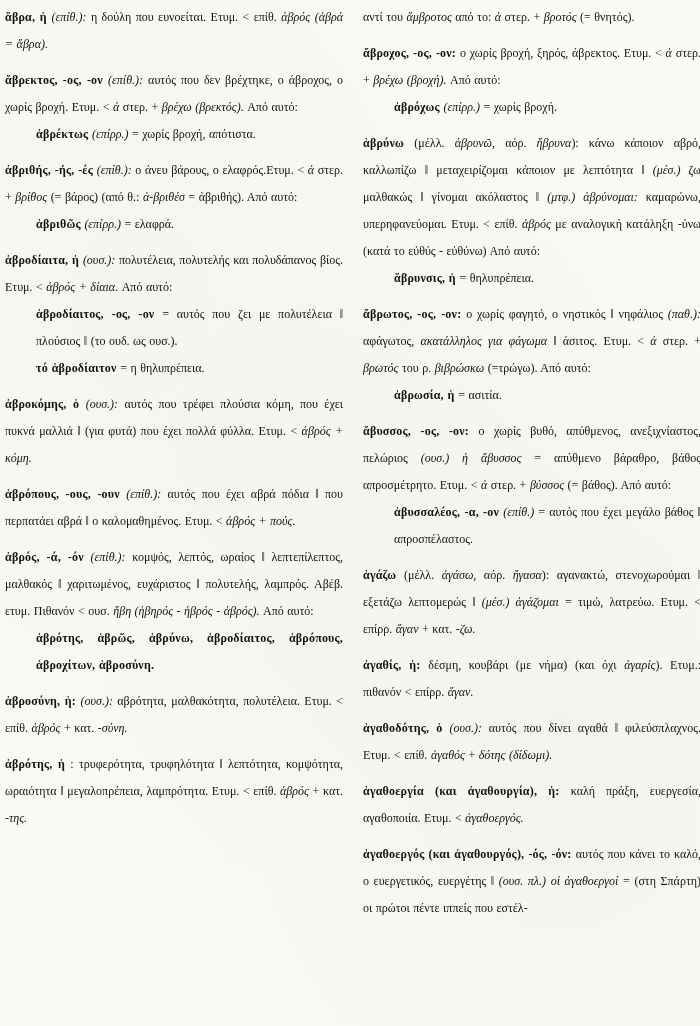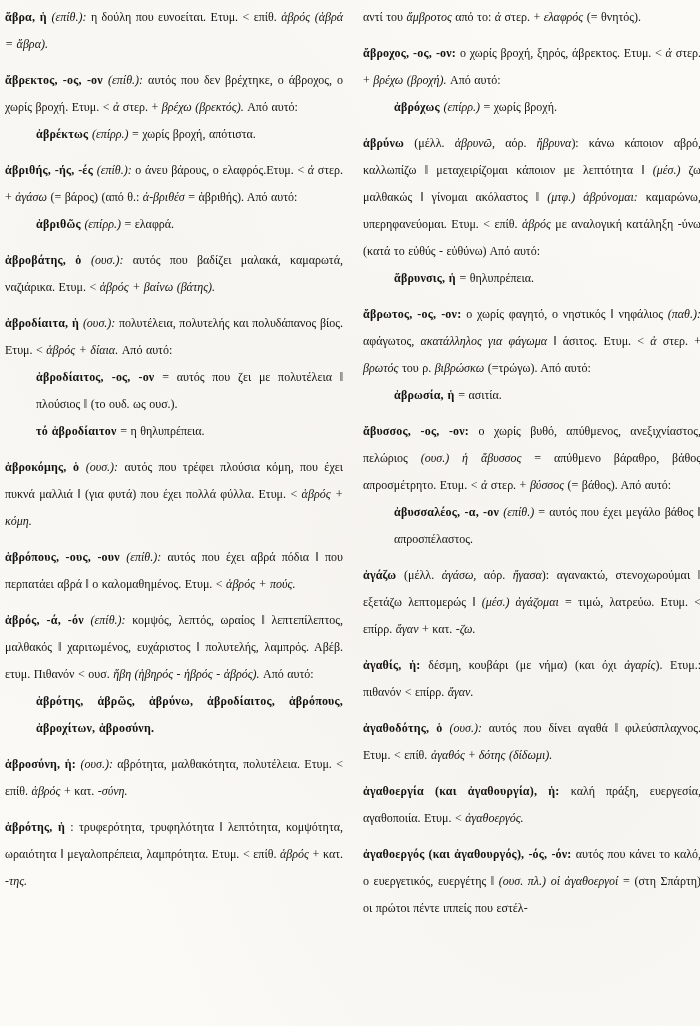--- a/index.html
+++ b/index.html
@@ -47,25 +47,22 @@
 <div class="page">
   <div class="column">
       <div class="entry">
         <p class="para"><span class="seg-b">ἅβρα, ἡ </span><span class="seg-i">(επίθ.): </span><span class="seg-n">η δούλη που ευνοείται. Ετυμ. &lt; επίθ. </span><span class="seg-i">ἁβρός (ἁβρά = ἅβρα).</span></p>
       </div>
       <div class="entry">
         <p class="para"><span class="seg-b">ἄβρεκτος, -ος, -ον </span><span class="seg-i">(επίθ.): </span><span class="seg-n">αυτός που δεν βρέχτηκε, ο άβροχος, ο χωρίς βροχή. Ετυμ. &lt; </span><span class="seg-i">ἀ </span><span class="seg-n">στερ. + </span><span class="seg-i">βρέχω (βρεκτός). </span><span class="seg-n">Από αυτό:</span></p>
         <p class="para ind"><span class="seg-b">ἀβρέκτως </span><span class="seg-i">(επίρρ.) </span><span class="seg-n">= χωρίς βροχή, απότιστα.</span></p>
       </div>
       <div class="entry">
-        <p class="para"><span class="seg-b">ἀβριθής, -ής, -ές </span><span class="seg-i">(επίθ.): </span><span class="seg-n">ο άνευ βάρους, ο ελαφρός.Ετυμ. &lt; </span><span class="seg-i">ἀ </span><span class="seg-n">στερ. + </span><span class="seg-i">ἀγάσω </span><span class="seg-n">(= βάρος) (από θ.: </span><span class="seg-i">ἀ-βριθέσ </span><span class="seg-n">= ἀβριθής). Από αυτό:</span></p>
+        <p class="para"><span class="seg-b">ἀβριθής, -ής, -ές </span><span class="seg-i">(επίθ.): </span><span class="seg-n">ο άνευ βάρους, ο ελαφρός.Ετυμ. &lt; </span><span class="seg-i">ἀ </span><span class="seg-n">στερ. + </span><span class="seg-i">βρίθος </span><span class="seg-n">(= βάρος) (από θ.: </span><span class="seg-i">ἀ-βριθέσ </span><span class="seg-n">= ἀβριθής). Από αυτό:</span></p>
         <p class="para ind"><span class="seg-b">ἀβριθῶς </span><span class="seg-i">(επίρρ.) </span><span class="seg-n">= ελαφρά.</span></p>
-      </div>
-      <div class="entry">
-        <p class="para"><span class="seg-b">ἁβροβάτης, ὁ </span><span class="seg-i">(ουσ.): </span><span class="seg-n">αυτός που βαδίζει μαλακά, καμαρωτά, ναζιάρικα. Ετυμ. &lt; </span><span class="seg-i">ἁβρός + βαίνω (βάτης).</span></p>
       </div>
       <div class="entry">
         <p class="para"><span class="seg-b">ἁβροδίαιτα, ἡ </span><span class="seg-i">(ουσ.): </span><span class="seg-n">πολυτέλεια, πολυτελής και πολυδάπανος βίος. Ετυμ. &lt; </span><span class="seg-i">ἁβρός + δίαια. </span><span class="seg-n">Από αυτό:</span></p>
         <p class="para ind"><span class="seg-b">ἁβροδίαιτος, -ος, -ον </span><span class="seg-n">= αυτός που ζει με πολυτέλεια ‖ πλούσιος ‖ (το ουδ. ως ουσ.).</span></p>
         <p class="para ind"><span class="seg-b">τό ἁβροδίαιτον </span><span class="seg-n">= η θηλυπρέπεια.</span></p>
       </div>
       <div class="entry">
         <p class="para"><span class="seg-b">ἁβροκόμης, ὁ </span><span class="seg-i">(ουσ.): </span><span class="seg-n">αυτός που τρέφει πλούσια κόμη, που έχει πυκνά μαλλιά ‖ (για φυτά) που έχει πολλά φύλλα. Ετυμ. &lt; </span><span class="seg-i">ἁβρός + κόμη.</span></p>
       </div>
       <div class="entry">
@@ -77,21 +74,21 @@
       </div>
       <div class="entry">
         <p class="para"><span class="seg-b">ἁβροσύνη, ἡ: </span><span class="seg-i">(ουσ.): </span><span class="seg-n">αβρότητα, μαλθακότητα, πολυτέλεια. Ετυμ. &lt; επίθ. </span><span class="seg-i">ἁβρός </span><span class="seg-n">+ κατ. </span><span class="seg-i">-σύνη.</span></p>
       </div>
       <div class="entry">
         <p class="para"><span class="seg-b">ἁβρότης, ἡ </span><span class="seg-n">: τρυφερότητα, τρυφηλότητα ‖ λεπτότητα, κομψότητα, ωραιότητα ‖ μεγαλοπρέπεια, λαμπρότητα. Ετυμ. &lt; επίθ. </span><span class="seg-i">ἁβρός </span><span class="seg-n">+ κατ. </span><span class="seg-i">-της.</span></p>
       </div>
     </div>
   <div class="column">
       <div class="entry">
-        <p class="para"><span class="seg-n">αντί του </span><span class="seg-i">ἄμβροτος </span><span class="seg-n">από το: </span><span class="seg-i">ἀ </span><span class="seg-n">στερ. + </span><span class="seg-i">ελαφρός </span><span class="seg-n">(= θνητός).</span></p>
+        <p class="para"><span class="seg-n">αντί του </span><span class="seg-i">ἄμβροτος </span><span class="seg-n">από το: </span><span class="seg-i">ἀ </span><span class="seg-n">στερ. + </span><span class="seg-i">βροτός </span><span class="seg-n">(= θνητός).</span></p>
       </div>
       <div class="entry">
         <p class="para"><span class="seg-b">ἄβροχος, -ος, -ον: </span><span class="seg-n">ο χωρίς βροχή, ξηρός, άβρεκτος. Ετυμ. &lt; </span><span class="seg-i">ἀ </span><span class="seg-n">στερ. + </span><span class="seg-i">βρέχω (βροχή). </span><span class="seg-n">Από αυτό:</span></p>
         <p class="para ind"><span class="seg-b">ἀβρόχως </span><span class="seg-i">(επίρρ.) </span><span class="seg-n">= χωρίς βροχή.</span></p>
       </div>
       <div class="entry">
         <p class="para"><span class="seg-b">ἁβρύνω </span><span class="seg-n">(μέλλ. </span><span class="seg-i">ἁβρυνῶ, </span><span class="seg-n">αόρ. </span><span class="seg-i">ἥβρυνα</span><span class="seg-n">): κάνω κάποιον αβρό, καλλωπίζω ‖ μεταχειρίζομαι κάποιον με λεπτότητα ‖ </span><span class="seg-i">(μέσ.) </span><span class="seg-n">ζω μαλθακώς ‖ γίνομαι ακόλαστος ‖ </span><span class="seg-i">(μτφ.) ἁβρύνομαι: </span><span class="seg-n">καμαρώνω, υπερηφανεύομαι. Ετυμ. &lt; επίθ. </span><span class="seg-i">ἁβρός </span><span class="seg-n">με αναλογική κατάληξη -ύνω (κατά το εὐθύς - εὐθύνω)  Από αυτό:</span></p>
         <p class="para ind"><span class="seg-b">ἅβρυνσις, ἡ </span><span class="seg-n">= θηλυπρέπεια.</span></p>
       </div>
       <div class="entry">

